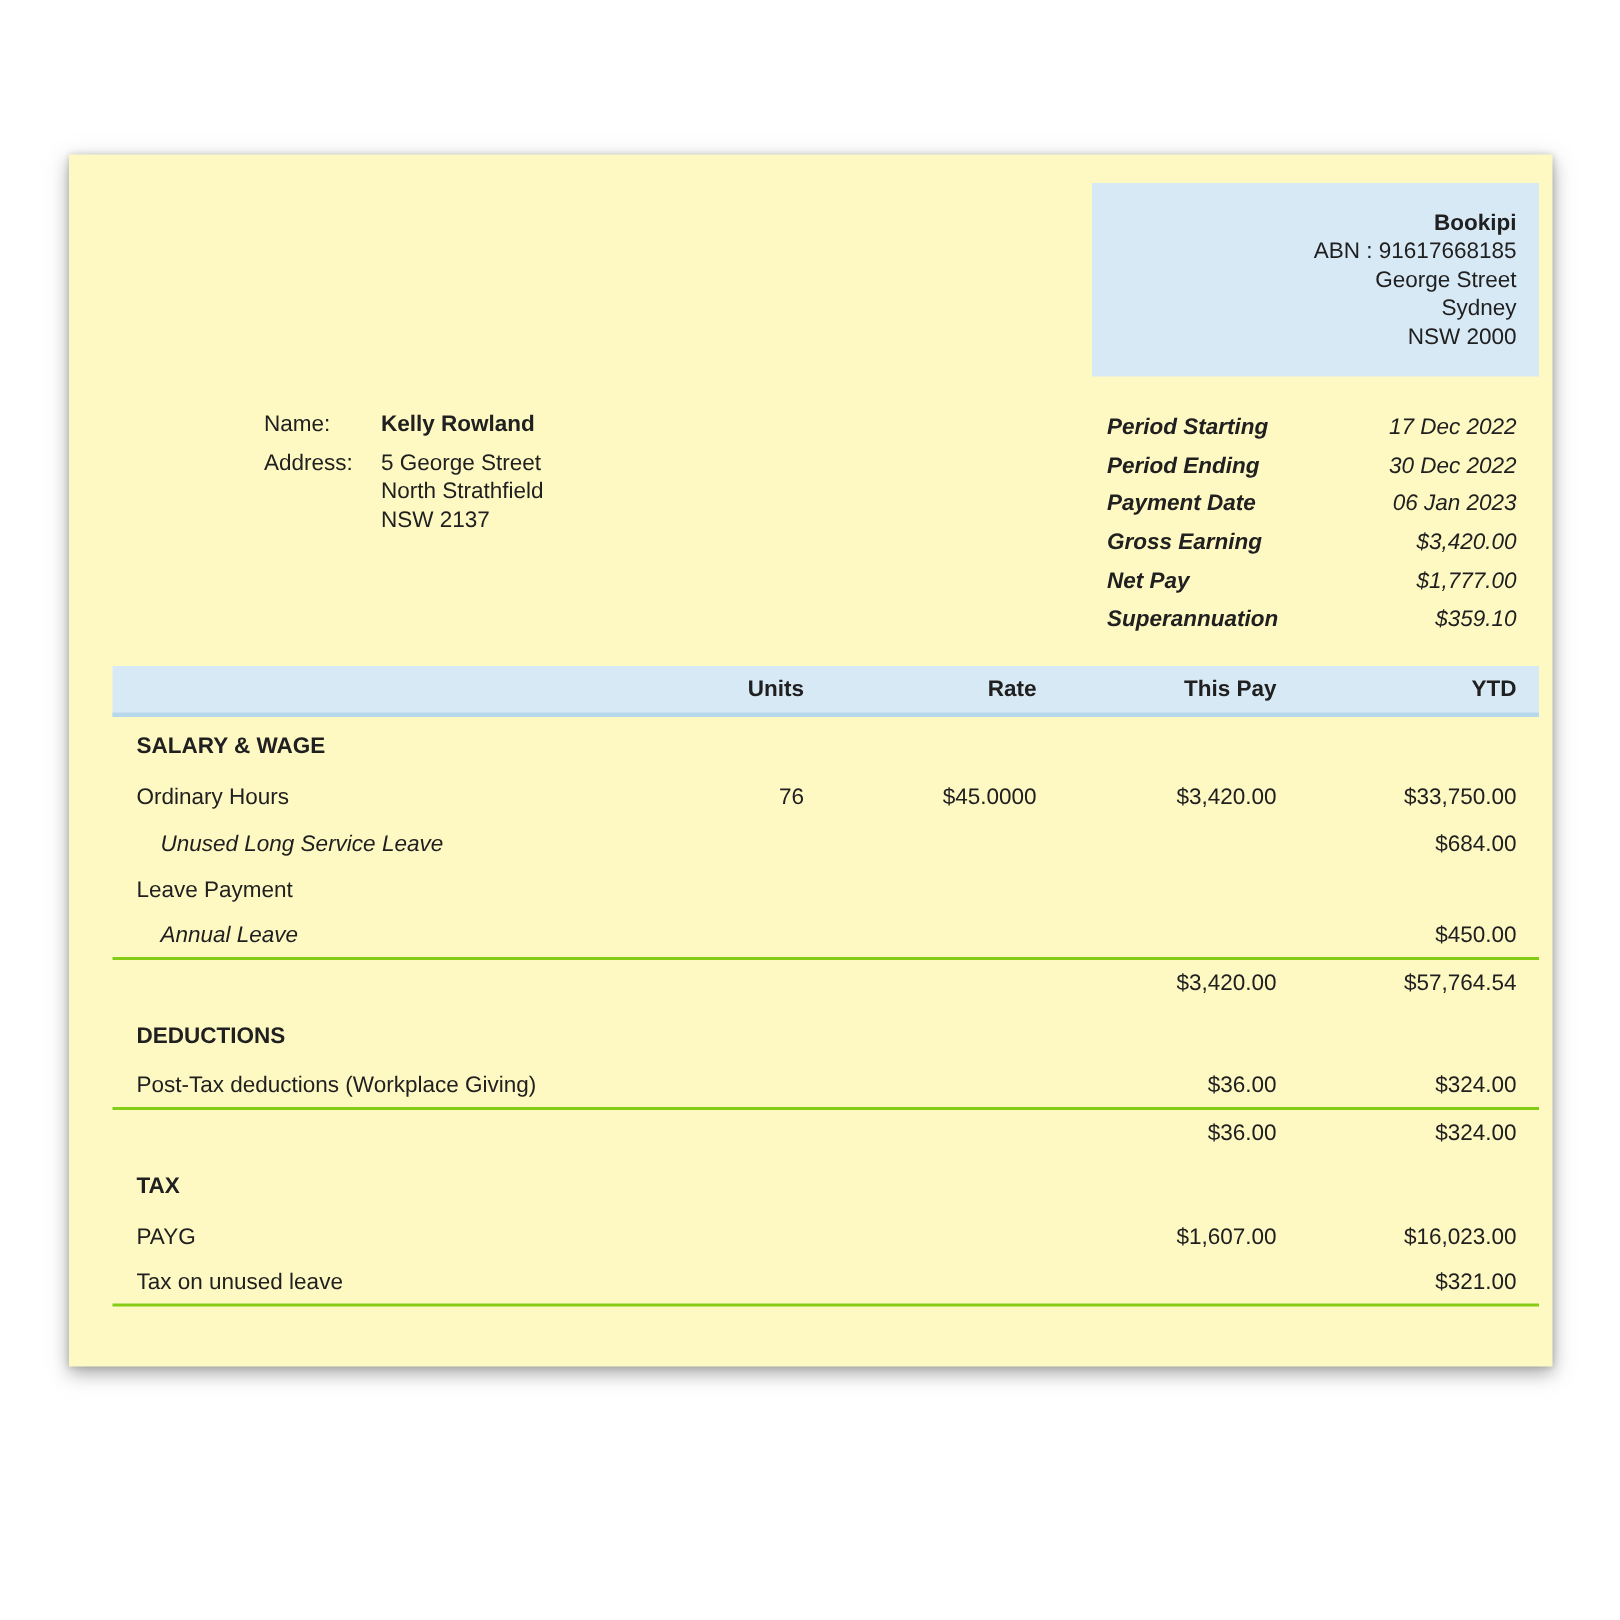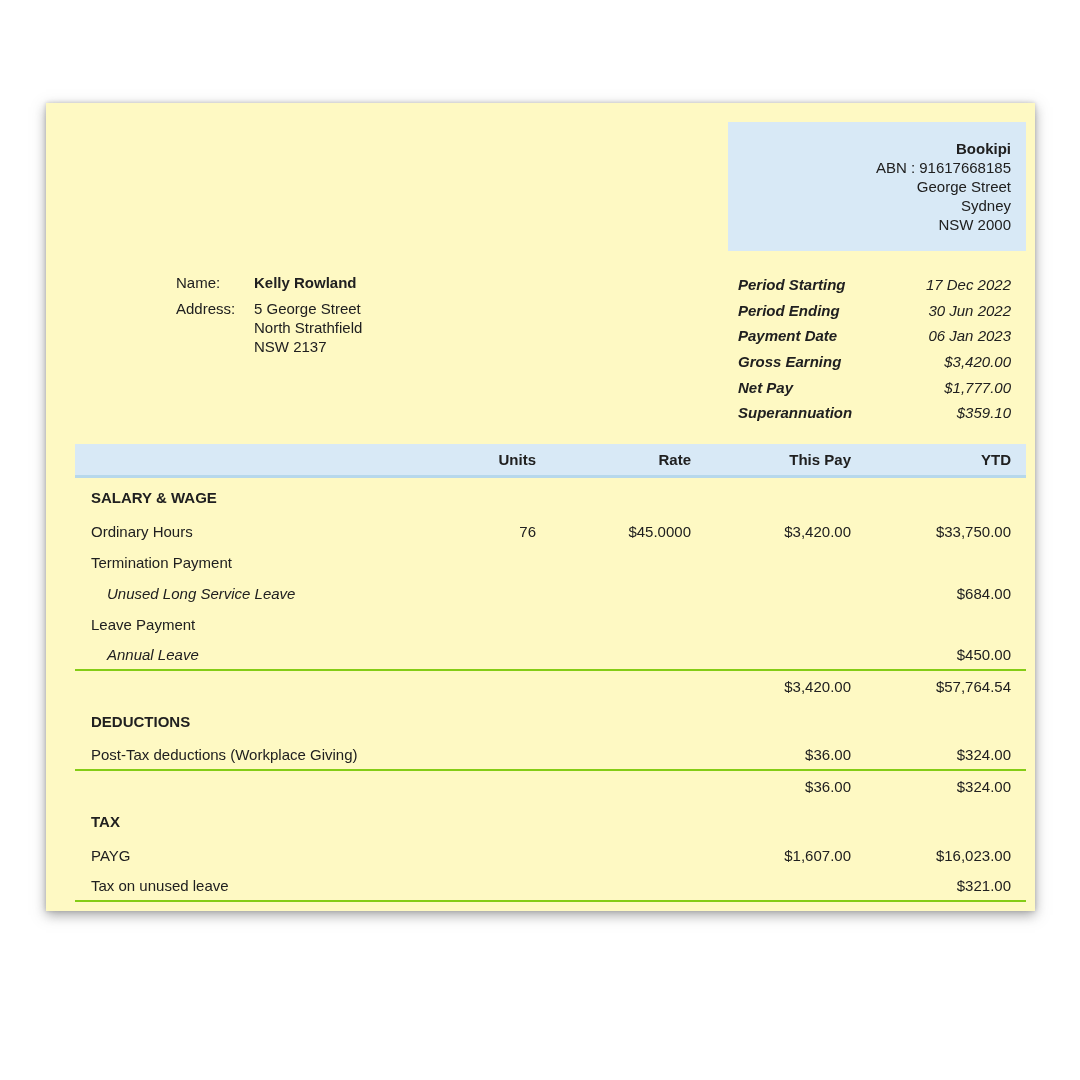--- a/index.html
+++ b/index.html
@@ -116,21 +116,21 @@
     </div>
   </div>
 
   <div class="summary-block">
     <div class="summary-row">
       <span class="summary-label">Period Starting</span>
       <span class="summary-value">17 Dec 2022</span>
     </div>
     <div class="summary-row">
       <span class="summary-label">Period Ending</span>
-      <span class="summary-value">30 Jun 2022</span>
+      <span class="summary-value">30 Dec 2022</span>
     </div>
     <div class="summary-row">
       <span class="summary-label">Payment Date</span>
       <span class="summary-value">06 Jan 2023</span>
     </div>
     <div class="summary-row">
       <span class="summary-label">Gross Earning</span>
       <span class="summary-value">$3,420.00</span>
     </div>
     <div class="summary-row">
@@ -156,27 +156,20 @@
     <div class="section-title">SALARY &amp; WAGE</div>
 
     <div class="trow item-row">
       <div class="desc">Ordinary Hours</div>
       <div class="c">76</div>
       <div class="c">$45.0000</div>
       <div class="c">$3,420.00</div>
       <div class="c">$33,750.00</div>
     </div>
 
-    <div class="trow item-row">
-      <div class="desc">Termination Payment</div>
-      <div class="c"></div>
-        <div class="c"></div>
-        <div class="c"></div>
-        <div class="c"></div>
-    </div>
 
     <div class="trow item-row">
       <div class="desc indent-1">Unused Long Service Leave</div>
       <div class="c"></div>
         <div class="c"></div>
         <div class="c"></div>
       <div class="c">$684.00</div>
     </div>
 
     <div class="trow item-row">

